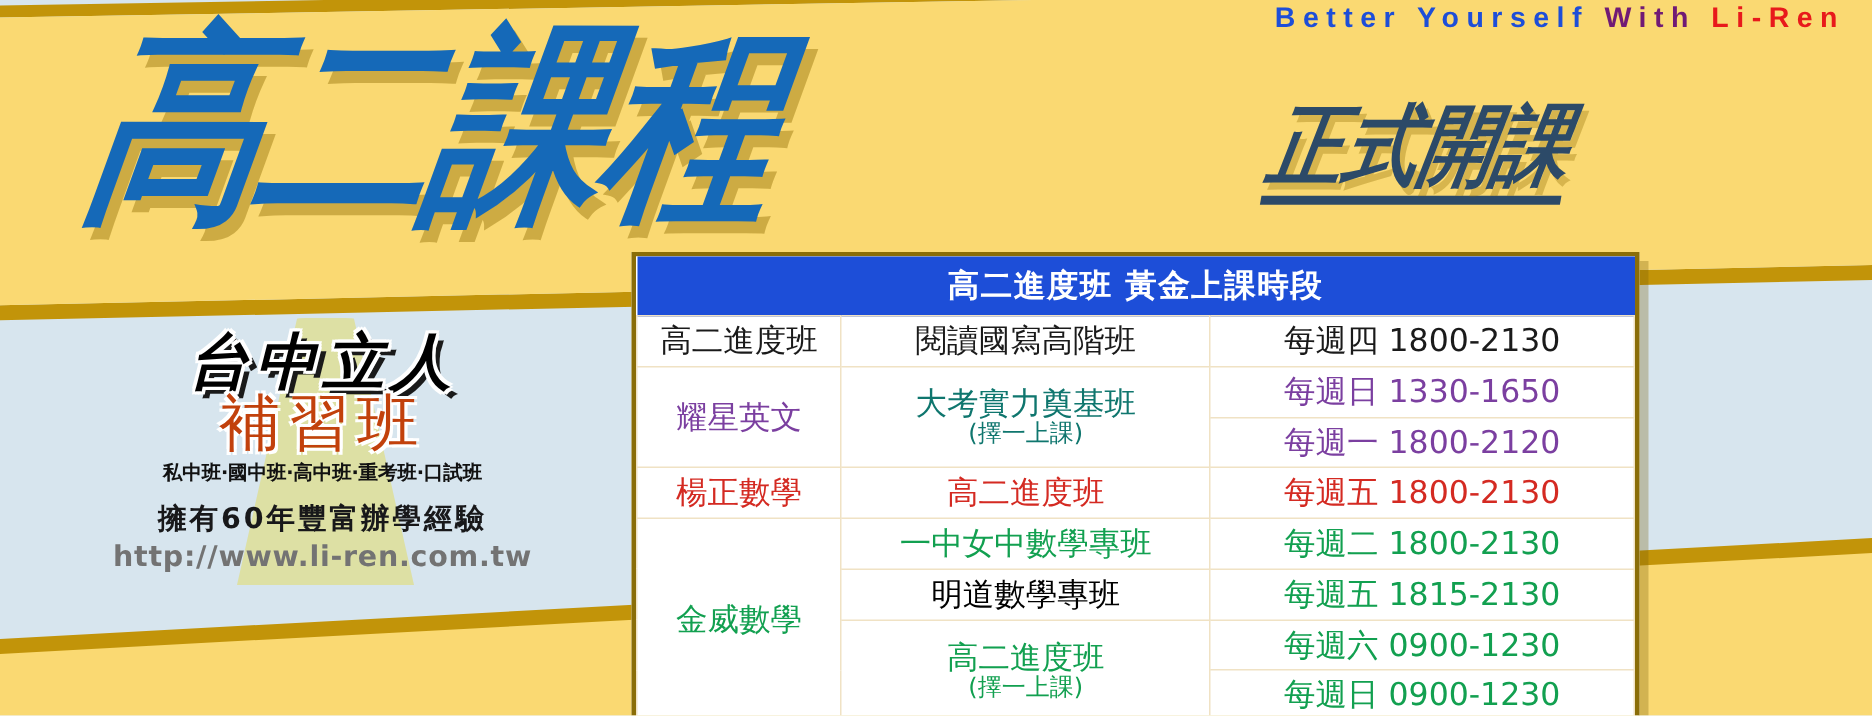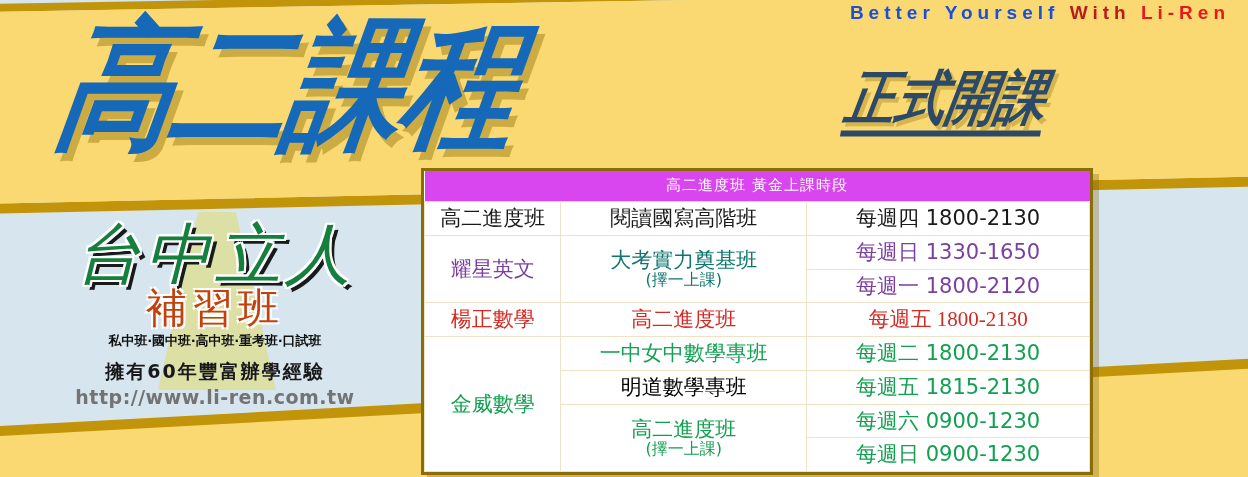--- a/index.html
+++ b/index.html
@@ -59,21 +59,21 @@
     position: absolute;
     top: 2px;
     right: 18px;
     font-size: 19px;
     font-weight: bold;
     letter-spacing: 5px;
     white-space: nowrap;
     z-index: 6;
   }
   .tag-green { color: #1d4ed8; }
-  .tag-black { color: #b91c1c; }
+  .tag-black { color: #701a75; }
   .tag-red   { color: #e8191b; }
 
   
   .title-main {
     position: absolute;
     left: 72px;
     top: 14px;
     font-size: 116px;
     line-height: 1;
     font-weight: bold;
@@ -124,25 +124,25 @@
     width: 118px;
     height: 178px;
     background: #dde0a4;
     clip-path: polygon(34% 0, 66% 0, 100% 100%, 0 100%);
     border-radius: 46px 46px 0 0;
     z-index: 0;
   }
   .logo-main {
     position: relative;
     z-index: 2;
-    font-size: 66px;
+    font-size: 41px;
     line-height: 1.05;
-    font-weight: normal;
+    font-weight: bold;
     font-style: italic;
-    color: #15803d;
+    color: #000000;
     letter-spacing: 4px;
     margin-top: 12px;
     text-shadow:
       -2px -2px 0 #fff, 2px -2px 0 #fff, -2px 2px 0 #fff, 2px 2px 0 #fff,
       0 -2px 0 #fff, 0 2px 0 #fff, -2px 0 0 #fff, 2px 0 0 #fff,
       5px 5px 0 #1a1a1a;
     font-family: "DejaVu Sans", "Liberation Sans", sans-serif;
   }
   .logo-second {
     position: relative;
@@ -200,24 +200,24 @@
     box-shadow: 6px 6px 0 rgba(120,92,8,0.30);
     background: #ffffff;
   }
   table.sched {
     width: 100%;
     border-collapse: collapse;
     background: #ffffff;
     font-family: "DejaVu Sans", "Liberation Sans", sans-serif;
   }
   table.sched th.hdr {
-    background: #d946ef;
+    background: #1d4ed8;
     color: #ffffff;
-    font-size: 15px;
-    font-weight: normal;
+    font-size: 21px;
+    font-weight: bold;
     letter-spacing: 1px;
     padding: 5px 0 6px 0;
     text-align: center;
   }
   table.sched td {
     border: 1px solid #f0e2c4;
     font-size: 21px;
     text-align: center;
     padding: 4px 6px;
     white-space: nowrap;
@@ -272,21 +272,21 @@
             <td class="col-teacher" rowspan="2" style="color: rgb(123, 63, 160);">耀星英文</td>
             <td class="col-course" rowspan="2" style="color: #0f766e;">大考實力奠基班<span class="sub-note">(擇一上課)</span></td>
             <td class="col-time" style="color: rgb(123, 63, 160);">每週日 1330-1650</td>
           </tr>
           <tr>
             <td class="col-time" style="color: rgb(123, 63, 160);">每週一 1800-2120</td>
           </tr>
           <tr>
             <td class="col-teacher" rowspan="1" style="color: rgb(212, 42, 34);">楊正數學</td>
             <td class="col-course" rowspan="1" style="color: rgb(212, 42, 34);">高二進度班</td>
-            <td class="col-time" style="color: rgb(212, 42, 34); font-family: Liberation Serif, serif;">每週五 1800-2130</td>
+            <td class="col-time" style="color: rgb(212, 42, 34);">每週五 1800-2130</td>
           </tr>
           <tr>
             <td class="col-teacher" rowspan="4" style="color: rgb(18, 160, 80);">金威數學</td>
             <td class="col-course" rowspan="1" style="color: rgb(18, 160, 80);">一中女中數學專班</td>
             <td class="col-time" style="color: rgb(18, 160, 80);">每週二 1800-2130</td>
           </tr>
           <tr>
             <td class="col-course" rowspan="1" style="color: #000000;">明道數學專班</td>
             <td class="col-time" style="color: rgb(18, 160, 80);">每週五 1815-2130</td>
           </tr>

